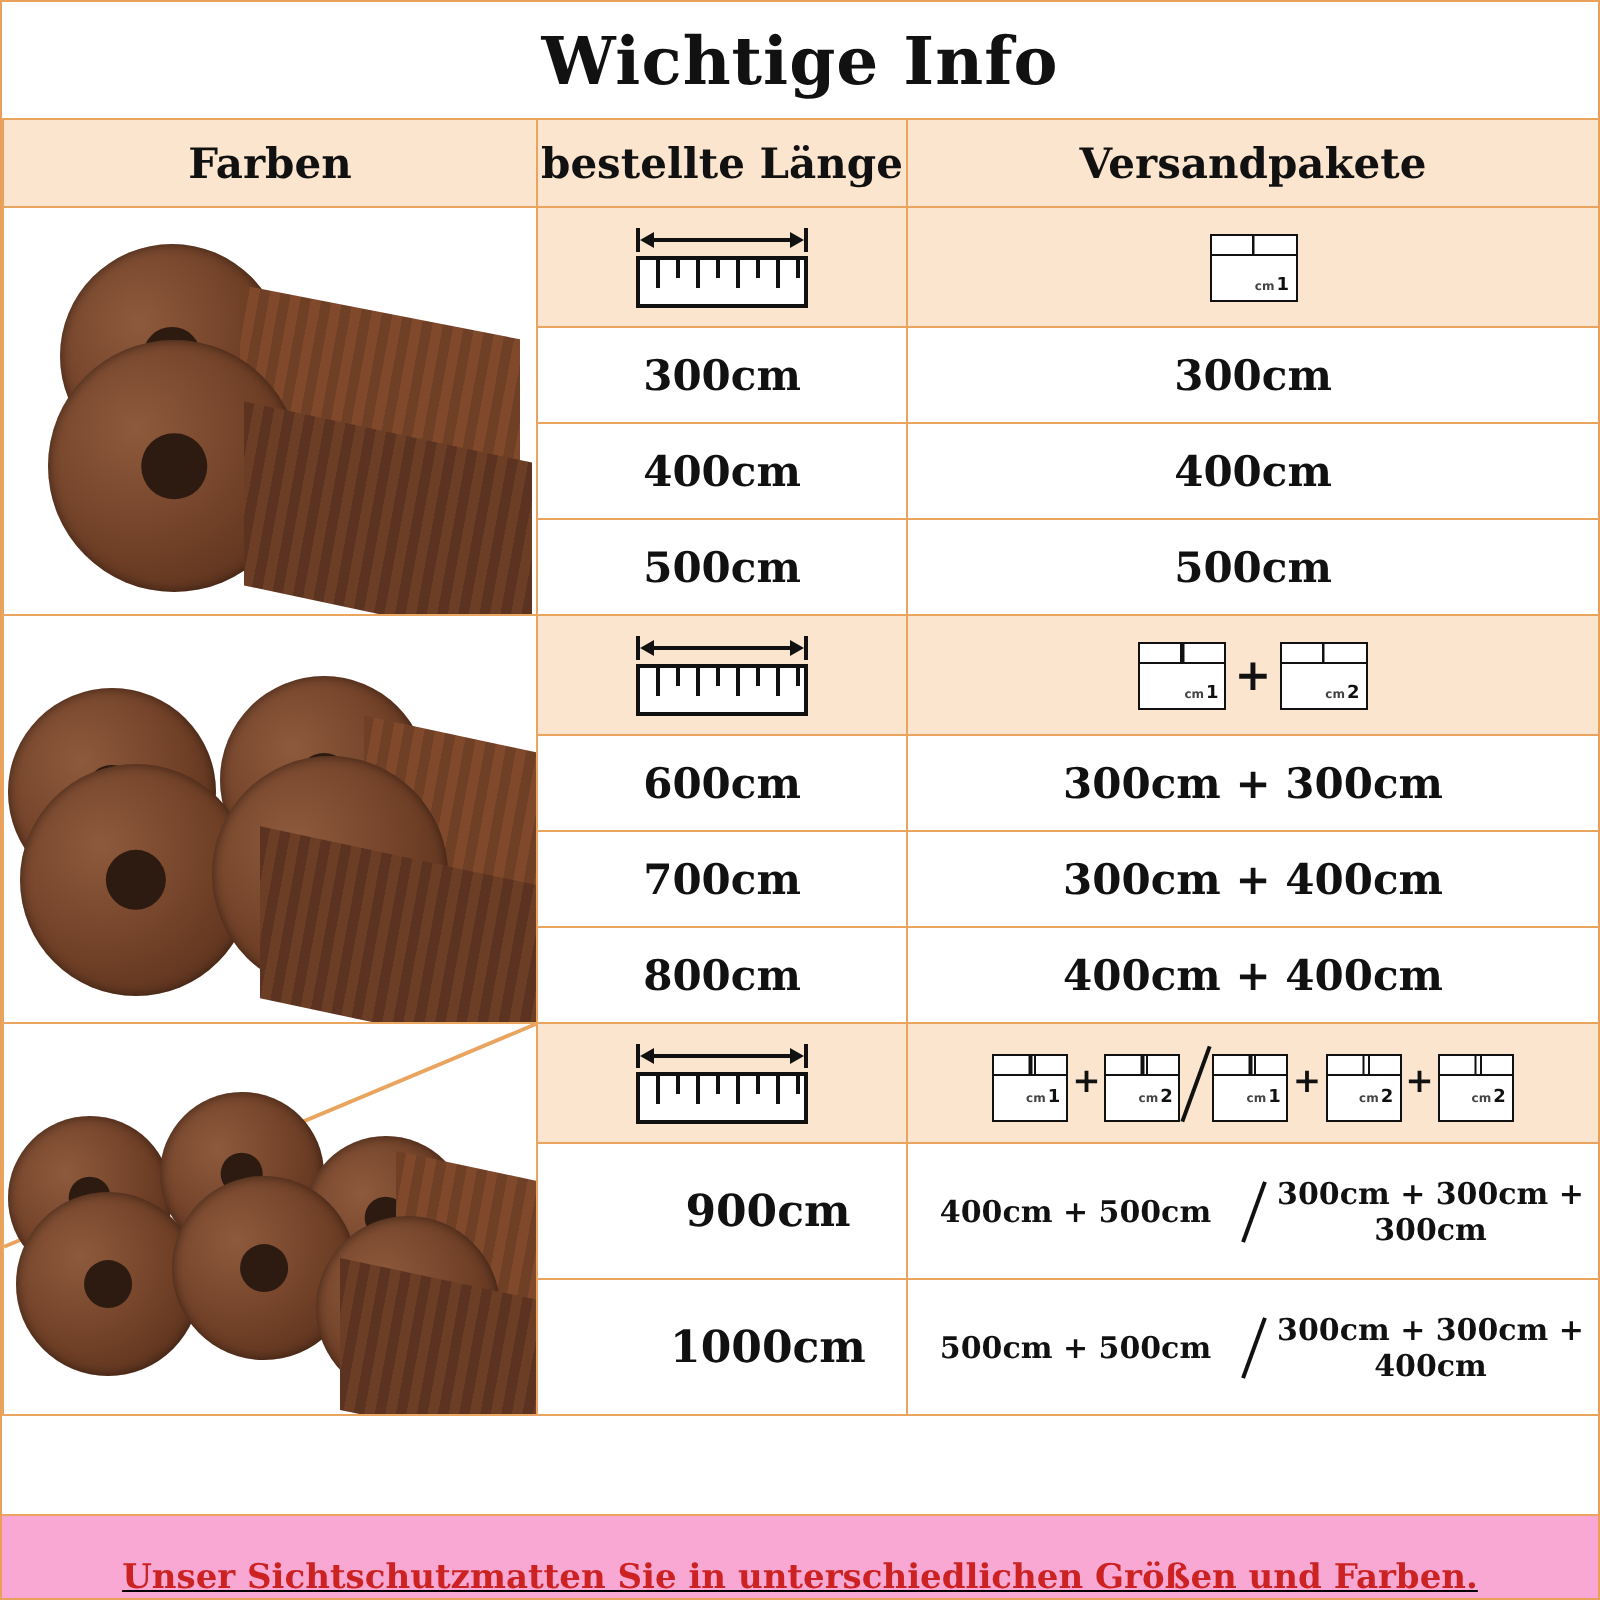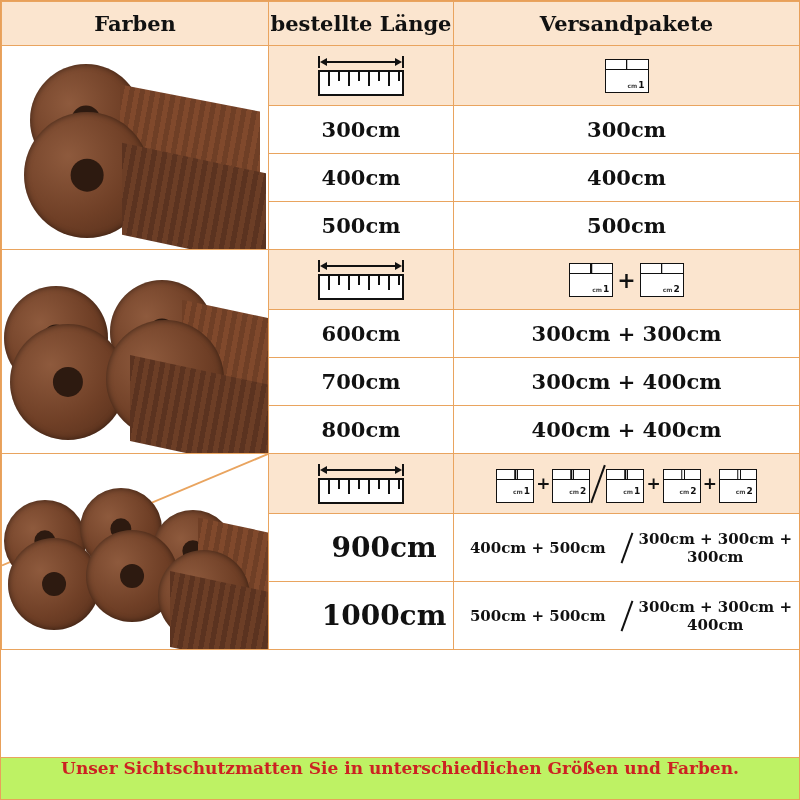--- a/index.html
+++ b/index.html
@@ -58,37 +58,38 @@
     height: 60px;
   }
   .len-cell, .pkg-cell {
     font-family: "DejaVu Serif", serif;
     font-weight: bold;
     font-size: 21px;
     color: #111111;
     height: 48px;
     background: #ffffff;
   }
-  .len-cell.big { font-size: 28px; padding-left: 46px; }
+  .len-cell.big { font-size: 22px; padding-left: 46px; }
 
   
   .prod-cell {
     background: #ffffff;
     padding: 0;
     position: relative;
   }
   
   .footer {
     position: absolute;
     left: 0; bottom: 0;
     width: 100%;
     height: 42px;
-    display: flex; align-items: flex-start; justify-content: center;
-    background: #bef264;
+    display: flex; align-items: flex-end; justify-content: center;
+    background: #f9a8d4;
     border-top: 1px solid #e9a45f;
+    text-decoration: underline;
   }
   .footer .f-text {
     font-family: "DejaVu Serif", serif;
     font-weight: bold;
     font-size: 17px;
     color: #cc2222;
   }
   
   .ruler-wrap {
     display: flex; flex-direction: column; align-items: center; justify-content: center;
@@ -220,20 +221,23 @@
   .mat-diag {
     position: absolute; left: 0; top: 0; width: 100%; height: 100%;
     pointer-events: none;
   }
 </style>
 </head>
 <body>
 
 <div id="page">
 
+  <div class="title-bar">
+    <div class="title">Wichtige Info</div>
+  </div>
 
   <table class="tbl">
     <colgroup>
         <col class="c1">
         <col class="c2">
         <col class="c3">
       </colgroup>
     <thead>
       <tr>
         <th>Farben</th>

